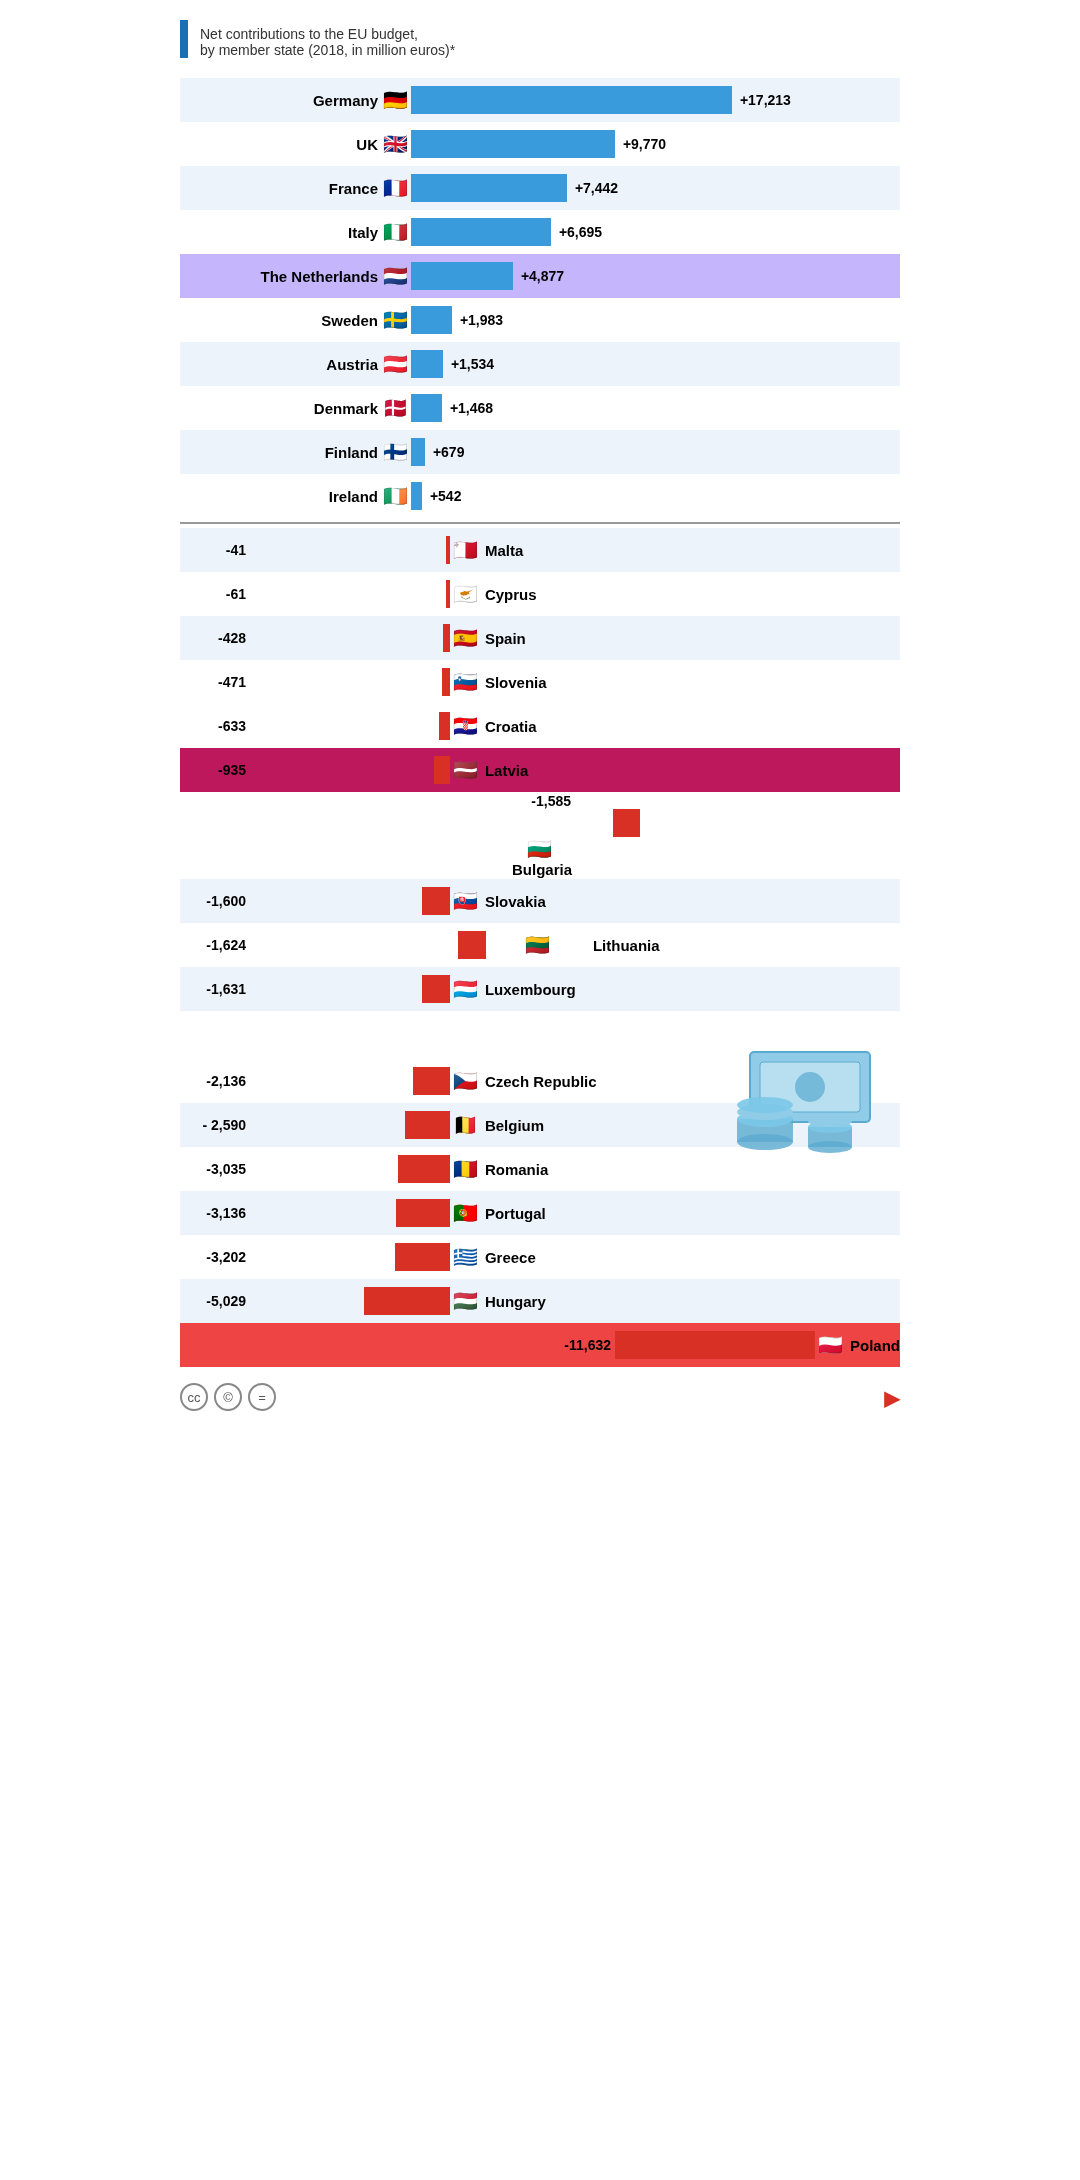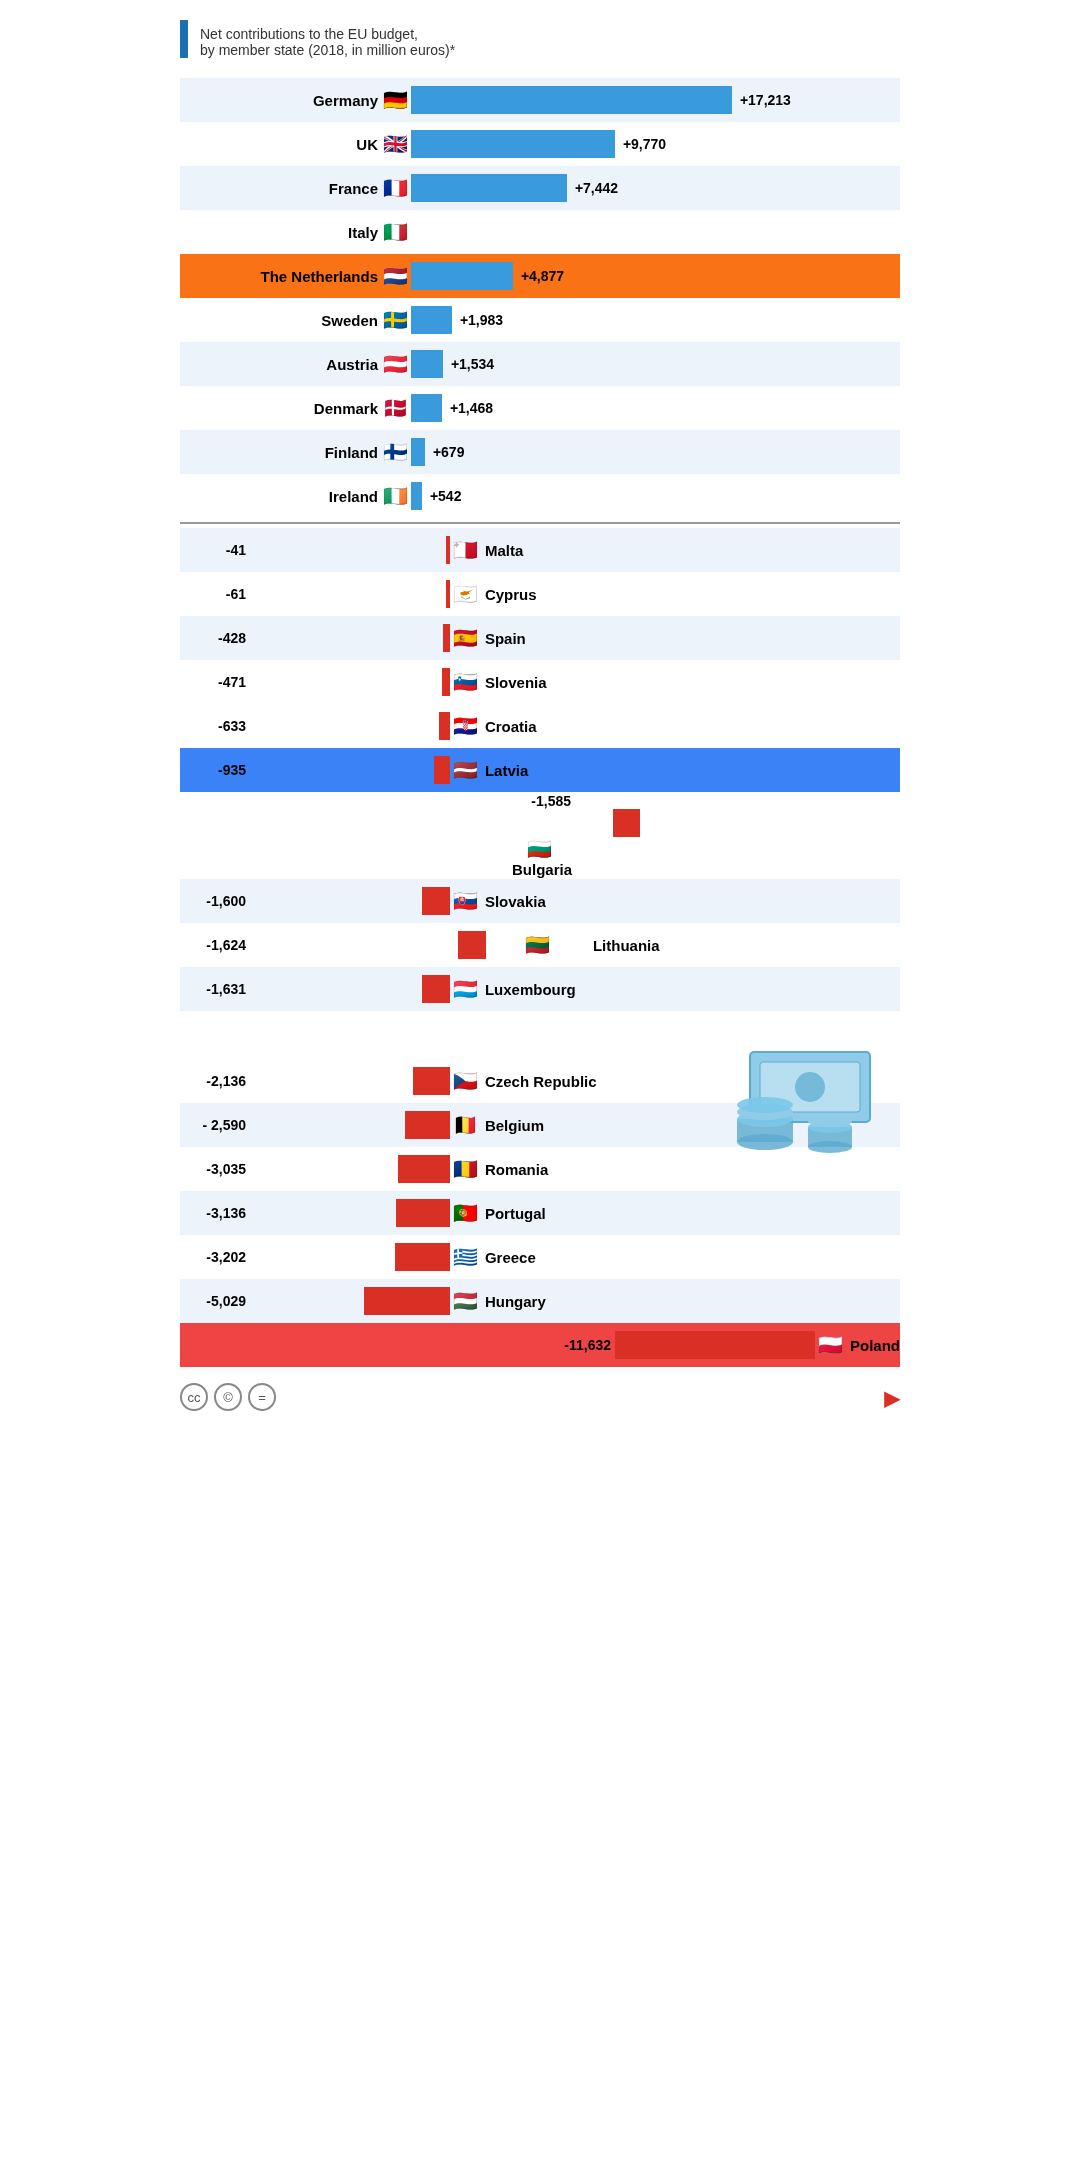--- a/index.html
+++ b/index.html
@@ -184,22 +184,26 @@
     <div class="pos-label">France</div>
     <span class="chart-flag">🇫🇷</span>
     <div class="pos-bar-wrap">
       <div class="bar-positive" style="width:156px;"></div>
       <span class="pos-value">+7,442</span>
     </div>
   </div>
     <div class="chart-row" style="background: rgb(255, 255, 255);">
     <div class="pos-label">Italy</div>
     <span class="chart-flag">🇮🇹</span>
-  </div>
-    <div class="chart-row" style="background: #f97316;">
+    <div class="pos-bar-wrap">
+      <div class="bar-positive" style="width:140px;"></div>
+      <span class="pos-value">+6,695</span>
+    </div>
+  </div>
+    <div class="chart-row" style="background: #c4b5fd;">
     <div class="pos-label">The Netherlands</div>
     <span class="chart-flag">🇳🇱</span>
     <div class="pos-bar-wrap">
       <div class="bar-positive" style="width:102px;"></div>
       <span class="pos-value">+4,877</span>
     </div>
   </div>
     <div class="chart-row" style="background: rgb(255, 255, 255);">
     <div class="pos-label">Sweden</div>
     <span class="chart-flag">🇸🇪</span>
@@ -274,21 +278,21 @@
     <div class="neg-label">Slovenia</div>
   </div>
     <div class="chart-row" style="background: rgb(255, 255, 255);">
     <div class="neg-value">-633</div>
     <div class="neg-bar-wrap">
       <div class="bar-negative" style="width:11px;height:28px;"></div>
     </div>
     <span class="chart-flag">🇭🇷</span>
     <div class="neg-label">Croatia</div>
   </div>
-    <div class="chart-row" style="background: #3b82f6;">
+    <div class="chart-row" style="background: #be185d;">
     <div class="neg-value">-935</div>
     <div class="neg-bar-wrap">
       <div class="bar-negative" style="width:16px;height:28px;"></div>
     </div>
     <span class="chart-flag">🇱🇻</span>
     <div class="neg-label">Latvia</div>
   </div>
     <div class="chart-row" style="background: rgb(255, 255, 255); flex-direction: column;">
     <div class="neg-value">-1,585</div>
     <div class="neg-bar-wrap">

